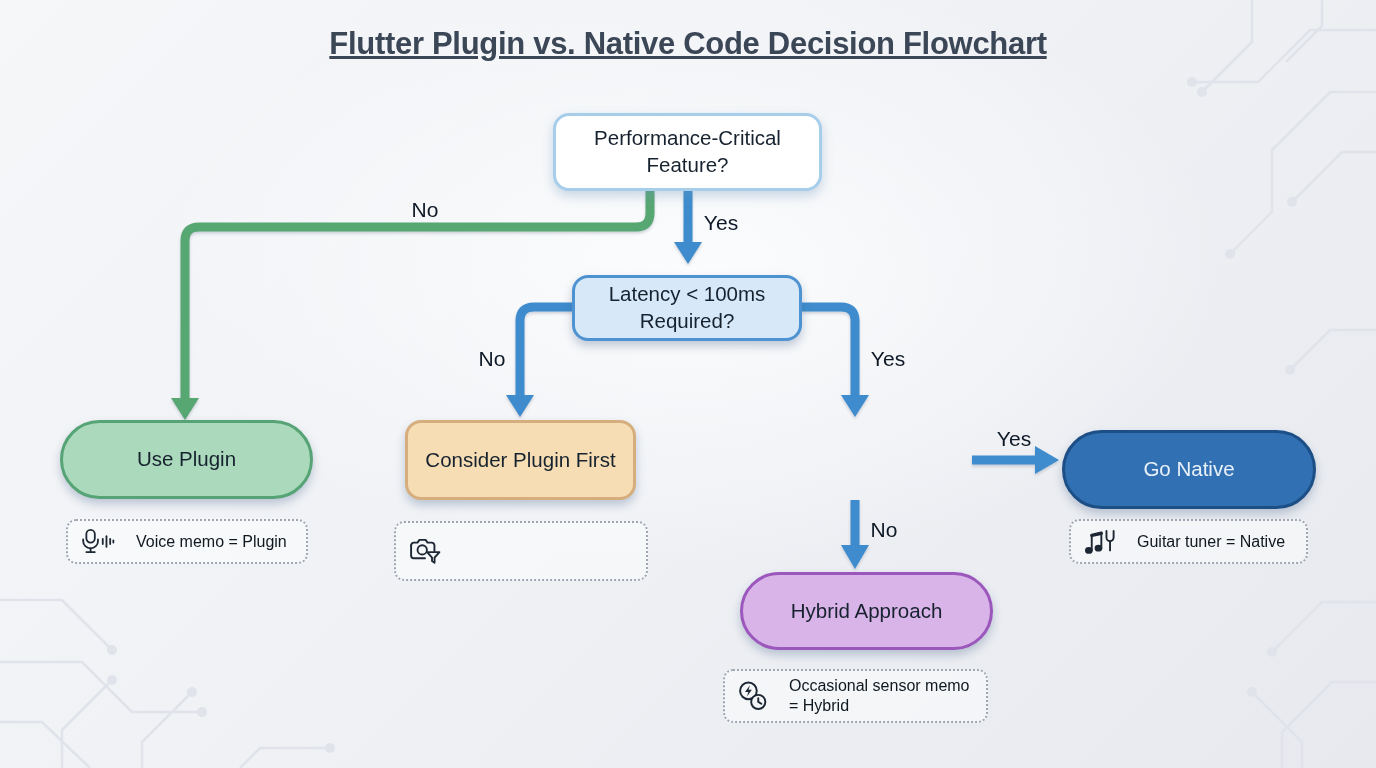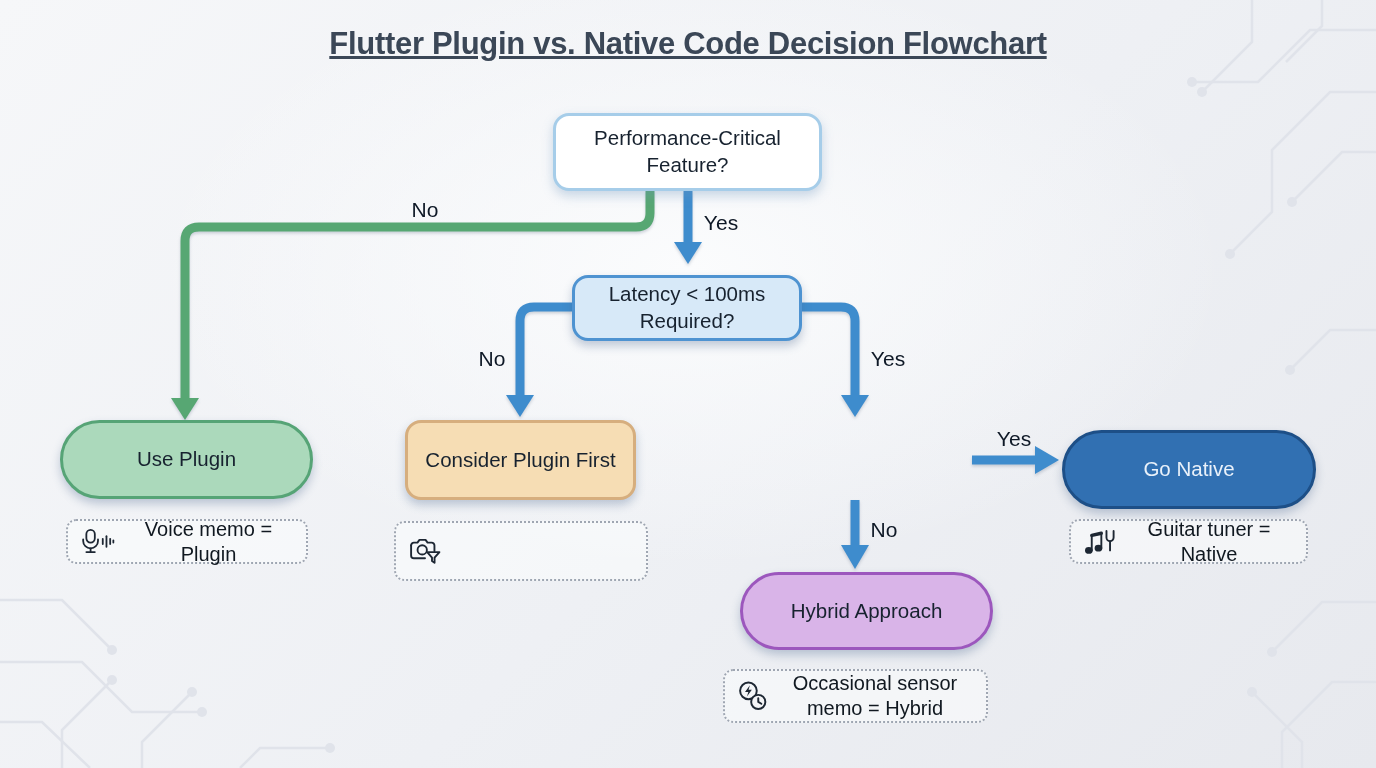--- a/index.html
+++ b/index.html
@@ -40,25 +40,25 @@
   .n-consider{background:#f6ddb4;border-color:#d6ae7e;border-radius:16px;text-align:right;}
   .n-native{background:#3170b2;border-color:#1d4f87;border-radius:44px;color:#e9f1fa;}
   .n-hybrid{background:#d9b4e8;border-color:#9c57bd;border-radius:44px;}
 
   .edge-label{
     position:absolute;transform:translate(-50%,-50%);
     font-size:21px;color:#0e1826;white-space:nowrap;
   }
 
   .example{
-    position:absolute;display:flex;align-items:center;gap:7px;
+    position:absolute;display:flex;align-items:center;gap:20px;
     box-sizing:border-box;padding:5px 12px;
     border:2px dotted #9fa6b2;border-radius:10px;
     background:rgba(252,253,254,.55);
-    font-size:20px;line-height:1.25;color:#101820;text-align:center;
+    font-size:16px;line-height:1.25;color:#101820;
   }
   .ex-icon{flex:0 0 auto;display:flex;align-items:center;}
   .ex-icon svg{stroke:#1d2733;stroke-width:1.7;fill:none;stroke-linecap:round;stroke-linejoin:round;}
 </style>
 </head>
 <body>
 
 <div class="stage">
 
   <svg class="bg-circuit" width="1376" height="768" viewBox="0 0 1376 768">

